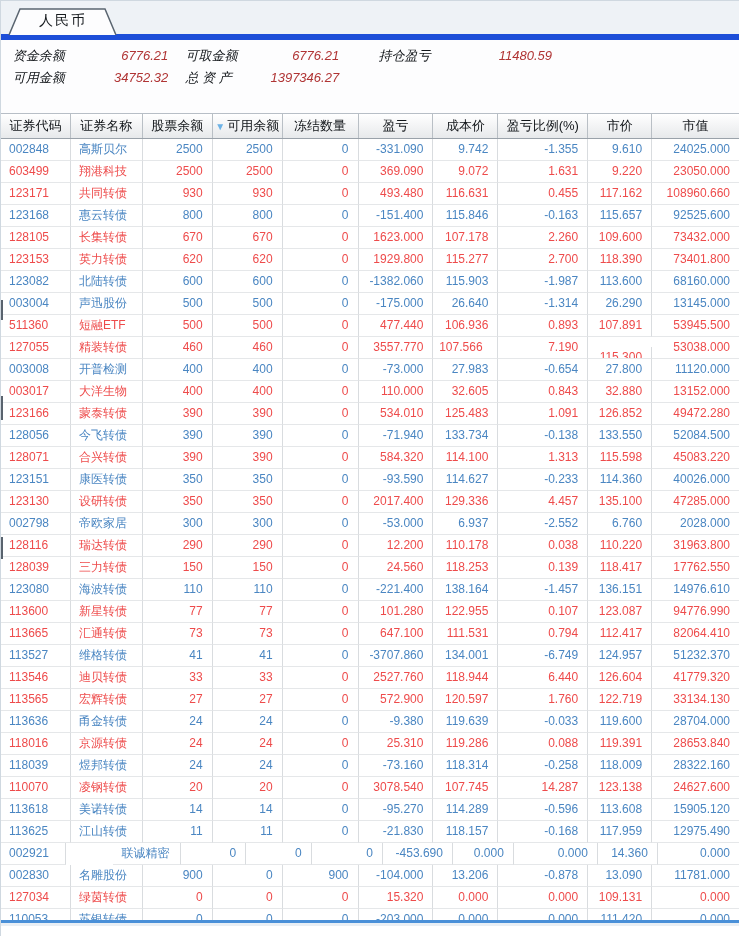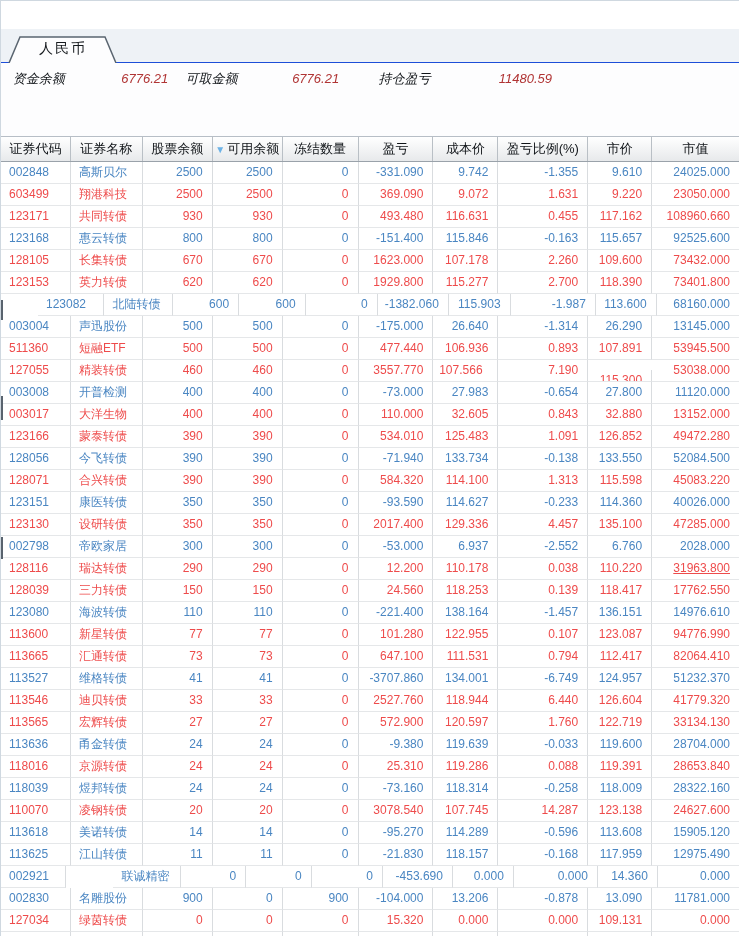--- a/index.html
+++ b/index.html
@@ -4,21 +4,21 @@
 <style>
   html,body{margin:0;padding:0;}
   body{
     width:739px;height:936px;overflow:hidden;background:#ffffff;
     font-family:"Liberation Sans","DejaVu Sans",sans-serif;
     -webkit-font-smoothing:none;position:relative;
   }
   .window{width:739px;height:936px;border-left:1px solid #cfd8e0;border-top:1px solid #cfd8e0;box-sizing:border-box;position:relative;}
 
   
-  .tabbar{height:33px;background:#eef2f6;border-bottom:1px solid #1d4ed8;position:relative;margin-top:28px;}
+  .tabbar{height:33px;background:#eef2f6;border-bottom:6px solid #1d4ed8;position:relative;}
   .tab{position:absolute;left:6px;bottom:-1px;width:112px;height:28px;cursor:default;}
   .tab svg{display:block;}
   .tab .tab-label{position:absolute;left:0;top:5px;width:112px;text-align:center;font-size:14px;color:#15191d;letter-spacing:2px;}
 
   
   .summary{height:74px;background:#fdfdfe;border-bottom:1px solid #b7bec6;box-sizing:border-box;padding-top:5px;font-size:13px;}
   .sumrow{height:22px;line-height:22px;white-space:nowrap;}
   .sumrow span{display:inline-block;vertical-align:top;font-style:italic;}
   .pad8{width:8px;}
   .slabel{width:80px;color:#101418;}
@@ -73,20 +73,28 @@
       <span class="pad8"></span>
       <span class="slabel">资金余额</span>
       <span class="sval">6776.21</span>
       <span class="gap10"></span>
       <span class="slabel">可取金额</span>
       <span class="sval2">6776.21</span>
       <span class="gap32"></span>
       <span class="slabel">持仓盈亏</span>
       <span class="sval3">11480.59</span>
     </div>
+    <div class="sumrow">
+      <span class="pad8"></span>
+      <span class="slabel">可用金额</span>
+      <span class="sval">34752.32</span>
+      <span class="gap10"></span>
+      <span class="slabel">总 资 产</span>
+      <span class="sval2">1397346.27</span>
+    </div>
   </div>
 
   <div class="grid">
     <div class="hdr" id="hdr">
         <div class="hcell" style="width: 70px;">
           <span>证券代码</span>
         </div>
         <div class="hcell" style="width: 72px;">
           <span>证券名称</span>
         </div>
@@ -183,21 +191,21 @@
           <div class="tcell ar" style="width: 70px;">620</div>
           <div class="tcell ar" style="width: 70px;">620</div>
           <div class="tcell ar" style="width: 76px;">0</div>
           <div class="tcell ar" style="width: 75px;">1929.800</div>
           <div class="tcell ar" style="width: 65px;">115.277</div>
           <div class="tcell ar" style="width: 90px;">2.700</div>
           <div class="tcell ar" style="width: 64px;">118.390</div>
           <div class="tcell ar" style="width: 87px;">73401.800</div>
         </div>
         <div class="trow down">
-          <div class="tcell al" style="width: 70px; margin-left: 37px;">123082</div>
+          <div class="tcell al" style="width: 70px;">123082</div>
           <div class="tcell al" style="width: 72px;">北陆转债</div>
           <div class="tcell ar" style="width: 70px;">600</div>
           <div class="tcell ar" style="width: 70px;">600</div>
           <div class="tcell ar" style="width: 76px;">0</div>
           <div class="tcell ar" style="width: 75px;">-1382.060</div>
           <div class="tcell ar" style="width: 65px;">115.903</div>
           <div class="tcell ar" style="width: 90px;">-1.987</div>
           <div class="tcell ar" style="width: 64px;">113.600</div>
           <div class="tcell ar" style="width: 87px;">68160.000</div>
         </div>
@@ -336,21 +344,21 @@
         <div class="trow up">
           <div class="tcell al" style="width: 70px;">128116</div>
           <div class="tcell al" style="width: 72px;">瑞达转债</div>
           <div class="tcell ar" style="width: 70px;">290</div>
           <div class="tcell ar" style="width: 70px;">290</div>
           <div class="tcell ar" style="width: 76px;">0</div>
           <div class="tcell ar" style="width: 75px;">12.200</div>
           <div class="tcell ar" style="width: 65px;">110.178</div>
           <div class="tcell ar" style="width: 90px;">0.038</div>
           <div class="tcell ar" style="width: 64px;">110.220</div>
-          <div class="tcell ar" style="width: 87px; text-decoration: underline;">31963.800</div>
+          <div class="tcell ar" style="width: 87px;">31963.800</div>
         </div>
         <div class="trow up">
           <div class="tcell al" style="width: 70px;">128039</div>
           <div class="tcell al" style="width: 72px;">三力转债</div>
           <div class="tcell ar" style="width: 70px;">150</div>
           <div class="tcell ar" style="width: 70px;">150</div>
           <div class="tcell ar" style="width: 76px;">0</div>
           <div class="tcell ar" style="width: 75px;">24.560</div>
           <div class="tcell ar" style="width: 65px;">118.253</div>
           <div class="tcell ar" style="width: 90px;">0.139</div>

